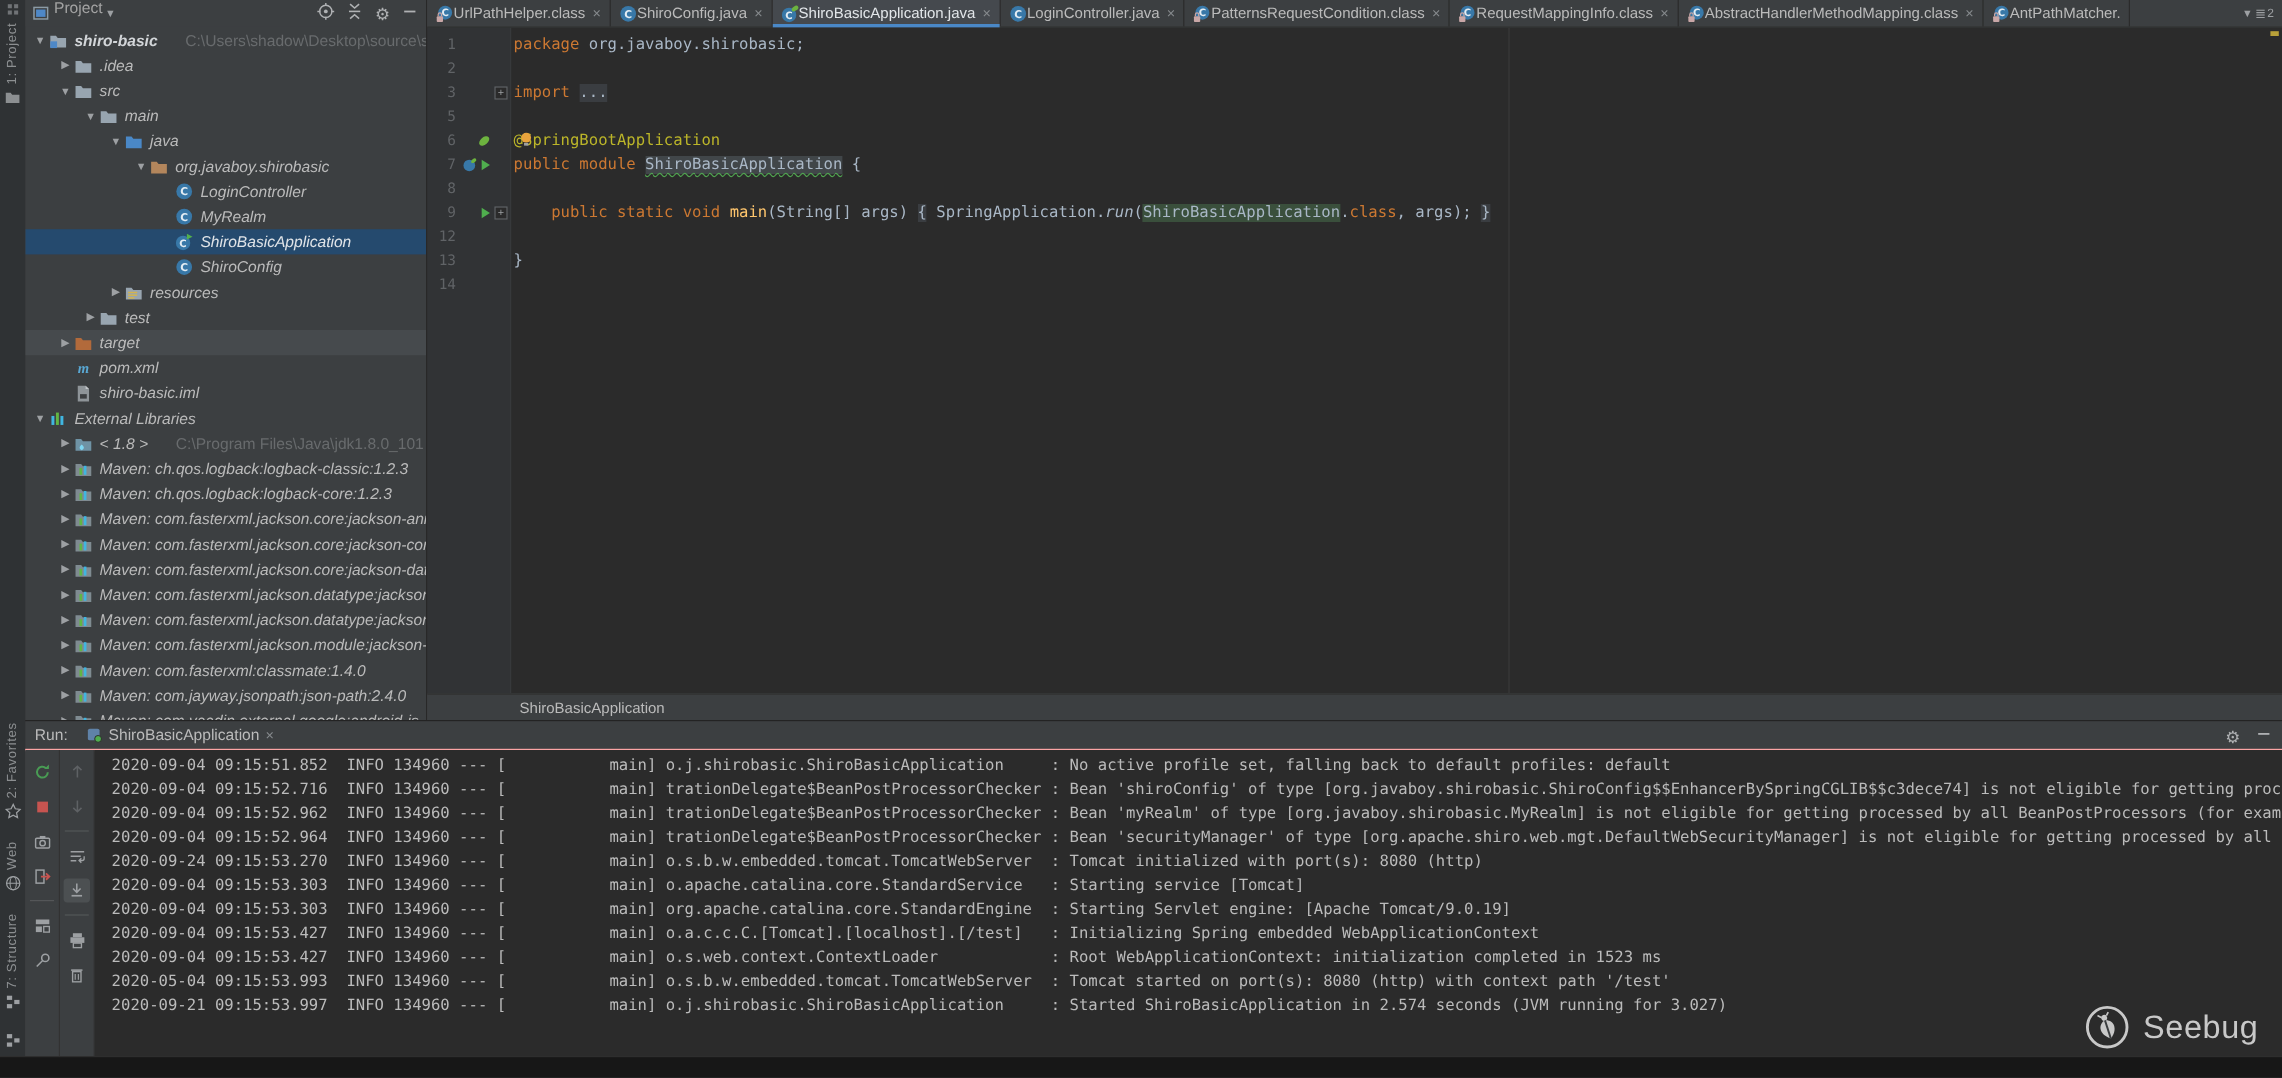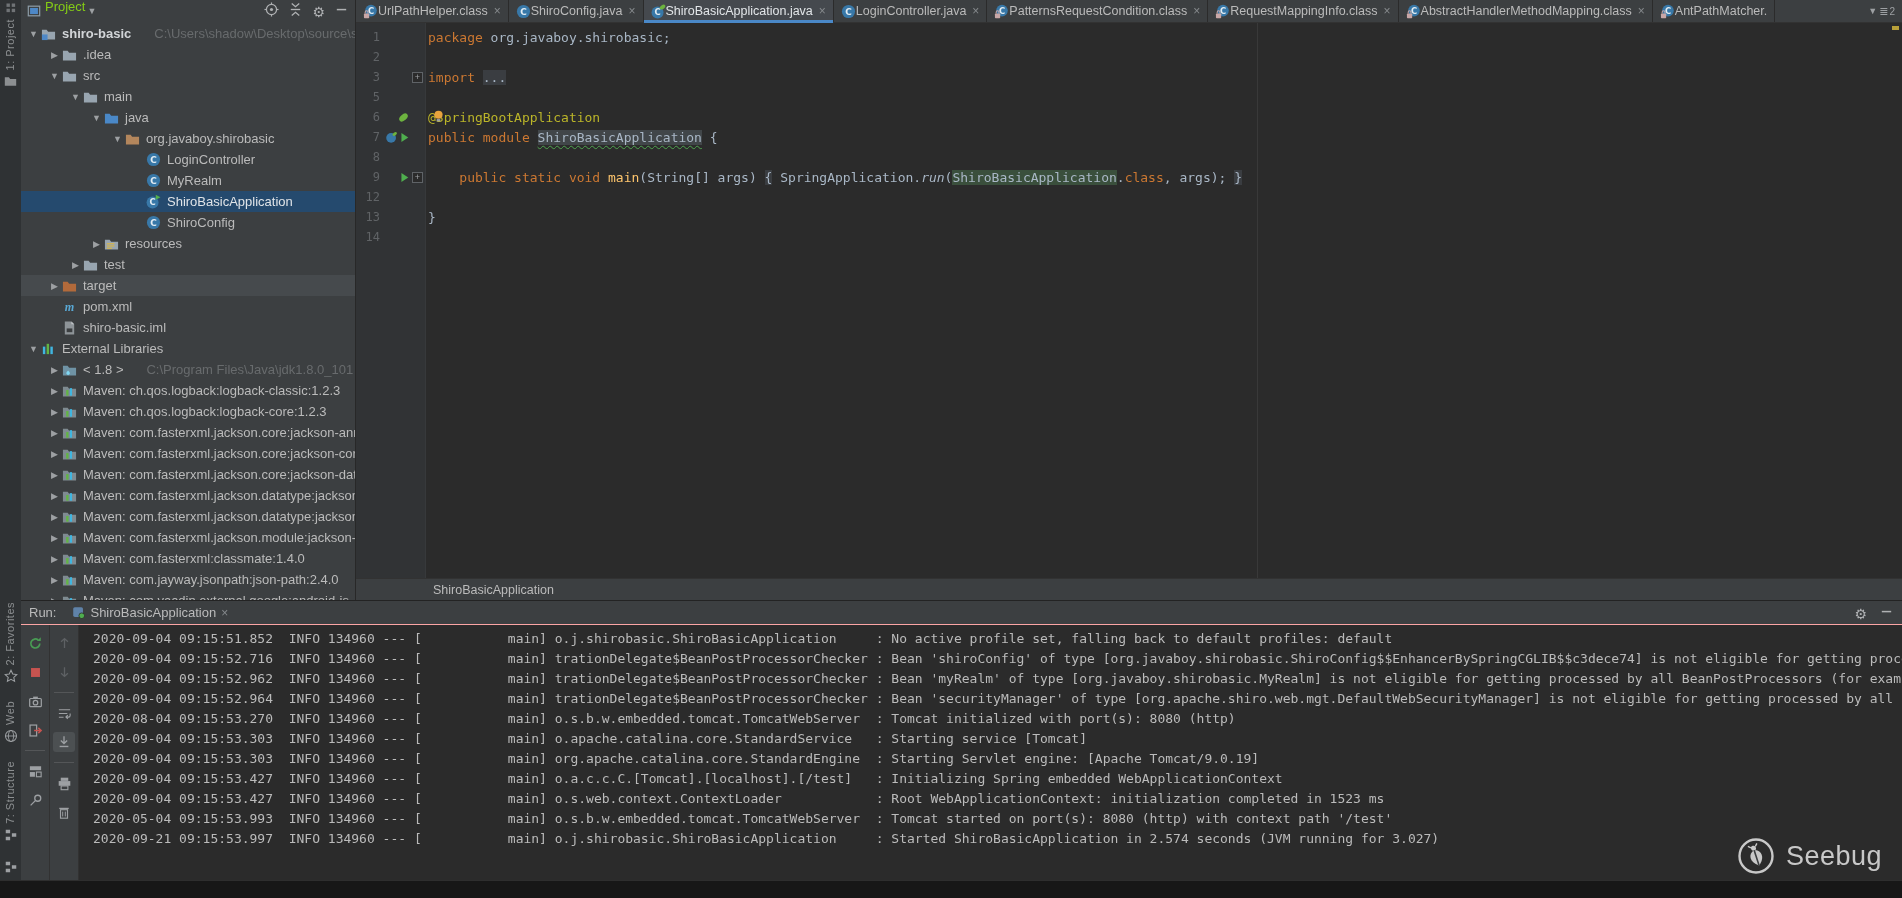--- a/index.html
+++ b/index.html
@@ -10,29 +10,29 @@
   
   #stripe{position:absolute;left:0;top:0;width:21px;height:880px;background:#2f3234;border-right:1px solid #282828;}
   .vlabel{writing-mode:vertical-rl;transform:rotate(180deg);font-size:11px;color:#8c8f91;letter-spacing:.5px;line-height:21px;text-align:center;}
   .stripe-item{display:flex;flex-direction:column;align-items:center;gap:4px;margin-bottom:18px;}
   .stripe-top{position:absolute;top:2px;left:0;width:21px;display:flex;flex-direction:column;align-items:center;gap:5px;}
   .stripe-bottom{position:absolute;bottom:6px;left:0;width:21px;display:flex;flex-direction:column;align-items:center;}
 
   
   #project-panel{position:absolute;left:21px;top:0;width:334px;height:600px;background:#3c3f41;border-right:1px solid #282828;overflow:hidden;}
   #project-header{height:22px;display:flex;align-items:center;padding:0 6px;background:#3c3f41;}
-  #project-header .title{color:#84cc16;margin:0 2px 10px 4px;}
+  #project-header .title{color:#a3a3a3;margin:0 2px 10px 4px;}
   #project-header .caret{font-size:9px;color:#9da0a3;margin-right:4px;}
   #project-header .spacer{flex:1;}
   #project-header .hicon{margin-left:9px;display:inline-flex;}
   #tree{position:absolute;left:0;top:23px;right:0;bottom:0;overflow:hidden;}
   .trow{height:21px;display:flex;align-items:center;white-space:nowrap;overflow:hidden;padding-right:4px;}
   .trow .arrow{width:13px;flex:0 0 13px;font-size:9px;color:#9da0a3;text-align:center;}
   .trow .ticon{width:17px;flex:0 0 17px;display:inline-flex;justify-content:center;margin-right:5px;}
-  .trow .tlabel{color:#bbbbbb;}
+  .trow .tlabel{color:#bbbbbb;font-style:italic;}
   .trow .tpath{color:#686b6d;margin-left:23px;}
   .trow.bold .tlabel{font-weight:bold;color:#d2d5d8;}
   .trow.selected{background:#254a6e;}
   .trow.selected .tlabel{color:#e0e4e8;}
   .trow.highlighted{background:#464a4d;}
 
   
   #tabbar{position:absolute;left:356px;top:0;right:0;height:22px;background:#3c3f41;display:flex;align-items:stretch;border-bottom:1px solid #323232;}
   .etab{position:relative;display:flex;align-items:center;padding:0 7px;border-right:1px solid #2b2b2b;font-size:12.5px;color:#bbbbbb;white-space:nowrap;}
   .etab .close{margin-left:6px;color:#868a8d;font-size:12px;line-height:12px;}
@@ -890,21 +890,21 @@
               <line x1="9.5" y1="7" x2="9.5" y2="12.5" stroke="#9da0a3" stroke-width="1.1"></line>
             </svg>
           </span>
         </div>
       </div>
     <div id="console">
         <div class="cline">2020-09-04 09:15:51.852  INFO 134960 --- [           main] o.j.shirobasic.ShiroBasicApplication     : No active profile set, falling back to default profiles: default</div>
         <div class="cline">2020-09-04 09:15:52.716  INFO 134960 --- [           main] trationDelegate$BeanPostProcessorChecker : Bean 'shiroConfig' of type [org.javaboy.shirobasic.ShiroConfig$$EnhancerBySpringCGLIB$$c3dece74] is not eligible for getting processed by all BeanPostProces</div>
         <div class="cline">2020-09-04 09:15:52.962  INFO 134960 --- [           main] trationDelegate$BeanPostProcessorChecker : Bean 'myRealm' of type [org.javaboy.shirobasic.MyRealm] is not eligible for getting processed by all BeanPostProcessors (for example: not eligible for auto-</div>
         <div class="cline">2020-09-04 09:15:52.964  INFO 134960 --- [           main] trationDelegate$BeanPostProcessorChecker : Bean 'securityManager' of type [org.apache.shiro.web.mgt.DefaultWebSecurityManager] is not eligible for getting processed by all BeanPostProcessors (for exa</div>
-        <div class="cline">2020-08-04 09:15:53.270  INFO 134960 --- [           main] o.s.b.w.embedded.tomcat.TomcatWebServer  : Tomcat initialized with port(s): 8080 (http)</div>
+        <div class="cline">2020-09-24 09:15:53.270  INFO 134960 --- [           main] o.s.b.w.embedded.tomcat.TomcatWebServer  : Tomcat initialized with port(s): 8080 (http)</div>
         <div class="cline">2020-09-04 09:15:53.303  INFO 134960 --- [           main] o.apache.catalina.core.StandardService   : Starting service [Tomcat]</div>
         <div class="cline">2020-09-04 09:15:53.303  INFO 134960 --- [           main] org.apache.catalina.core.StandardEngine  : Starting Servlet engine: [Apache Tomcat/9.0.19]</div>
         <div class="cline">2020-09-04 09:15:53.427  INFO 134960 --- [           main] o.a.c.c.C.[Tomcat].[localhost].[/test]   : Initializing Spring embedded WebApplicationContext</div>
         <div class="cline">2020-09-04 09:15:53.427  INFO 134960 --- [           main] o.s.web.context.ContextLoader            : Root WebApplicationContext: initialization completed in 1523 ms</div>
         <div class="cline">2020-05-04 09:15:53.993  INFO 134960 --- [           main] o.s.b.w.embedded.tomcat.TomcatWebServer  : Tomcat started on port(s): 8080 (http) with context path '/test'</div>
         <div class="cline">2020-09-21 09:15:53.997  INFO 134960 --- [           main] o.j.shirobasic.ShiroBasicApplication     : Started ShiroBasicApplication in 2.574 seconds (JVM running for 3.027)</div>
       </div>
   </div>
 
   <div id="bottomstrip"></div>

